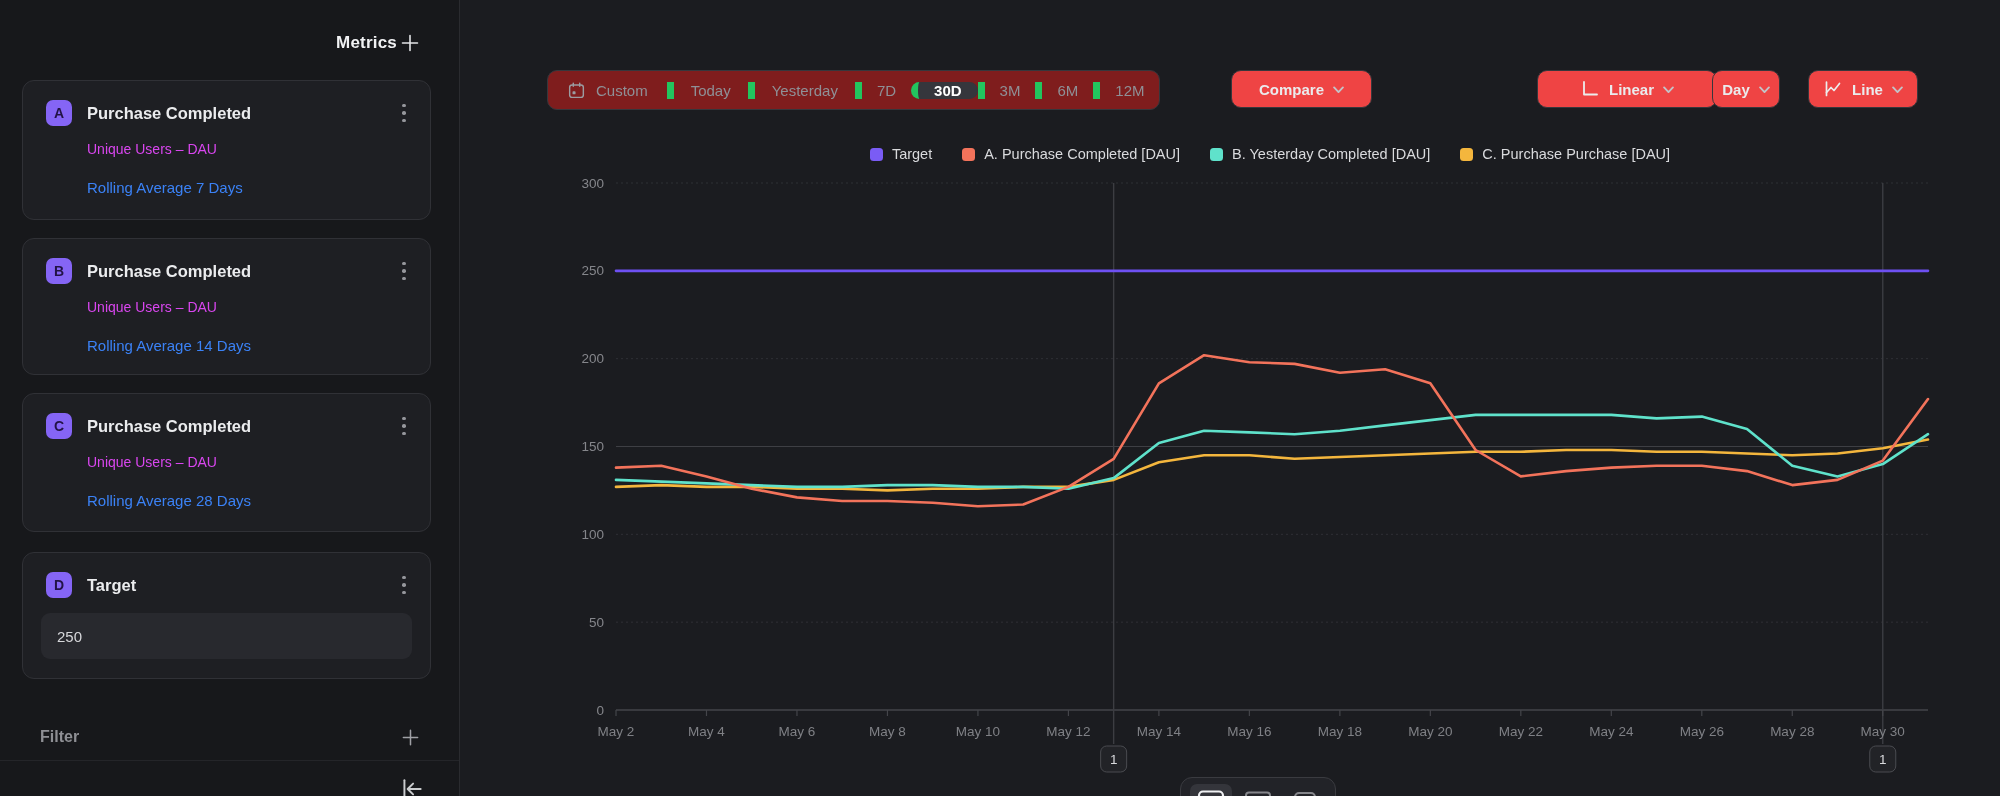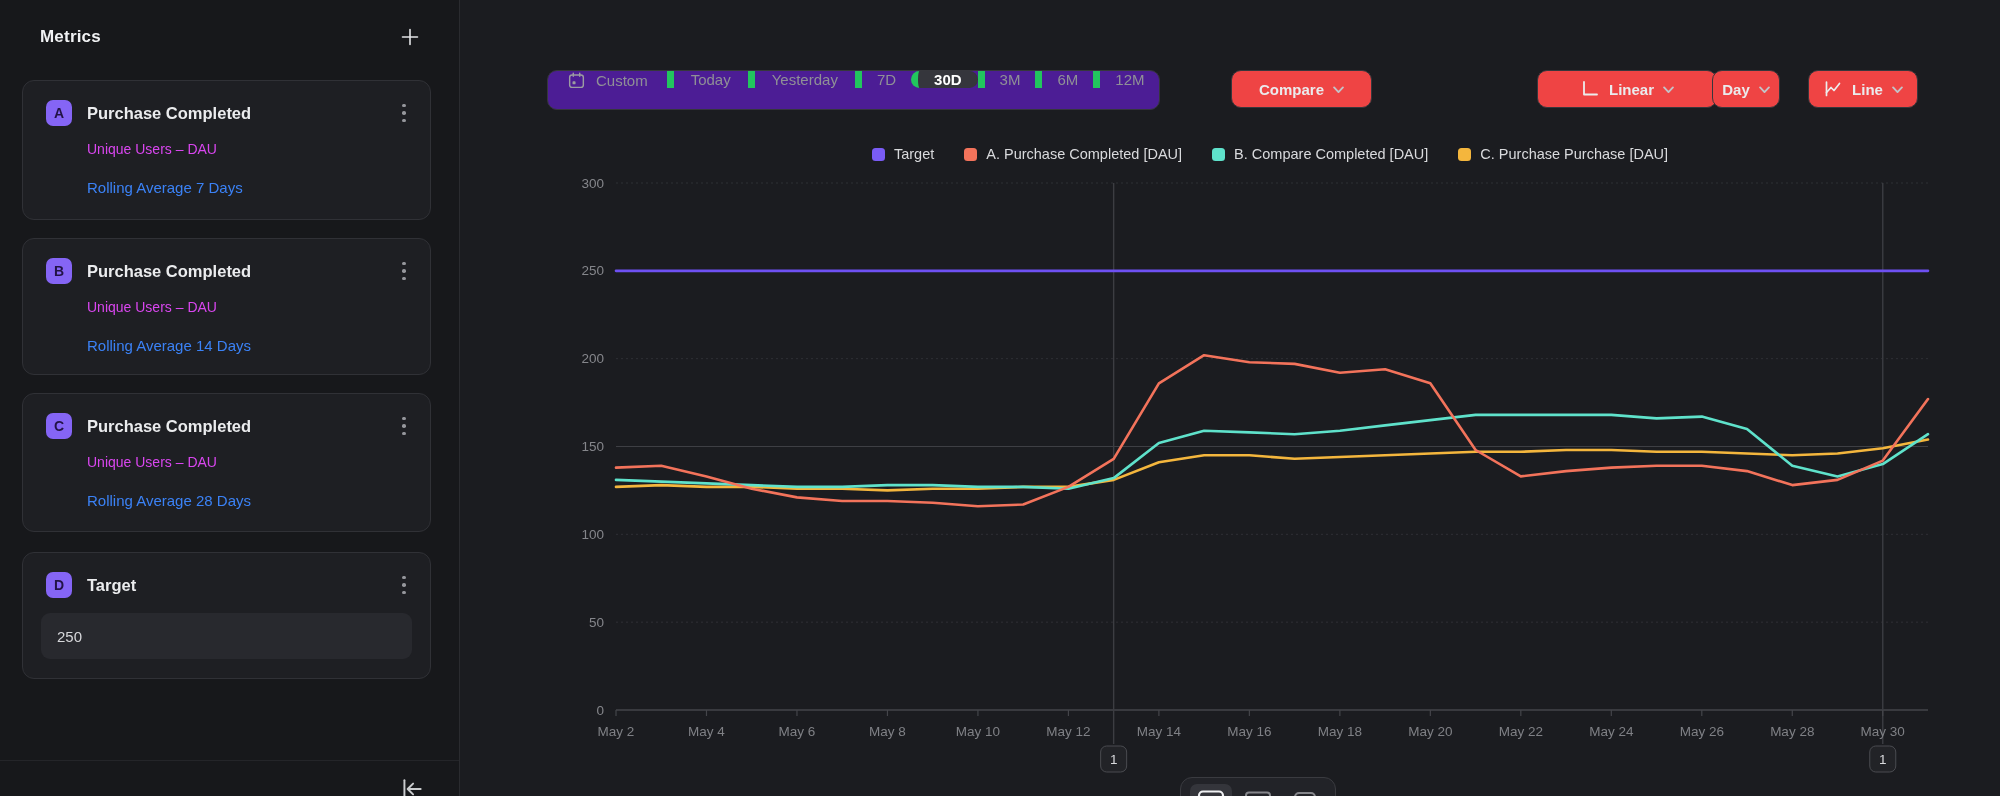--- a/index.html
+++ b/index.html
@@ -3,21 +3,21 @@
 <meta charset="utf-8">
 <style>
   html,body{margin:0;padding:0}
   body{
     width:2000px;height:796px;position:relative;overflow:hidden;
     background:#1b1c20;font-family:"Liberation Sans",sans-serif;
     -webkit-font-smoothing:antialiased;
   }
   
   .sidebar{position:absolute;left:0;top:0;width:459px;height:796px;background:#17181b;border-right:1px solid #2a2b2f}
-  .sb-header{position:absolute;left:40px;right:36px;top:24px;display:flex;align-items:center;justify-content:space-between}
+  .sb-header{position:absolute;left:40px;right:36px;top:30px;display:flex;align-items:center;justify-content:flex-end}
   .sb-title{font-size:17px;font-weight:700;color:#f1f2f4;letter-spacing:.2px}
   .plus-btn{width:26px;height:26px;display:flex;align-items:center;justify-content:center;color:#e3e4e7;cursor:pointer}
   .metric-card{position:absolute;left:22px;width:407px;background:#1e1f23;border:1px solid #303136;border-radius:12px}
   .card-a{top:80px;height:138px}
   .card-b{top:238px;height:135px}
   .card-c{top:393px;height:137px}
   .card-d{top:552px;height:125px}
   .badge{position:absolute;left:23px;top:19px;width:26px;height:26px;border-radius:7px;background:#8565f5;color:#221346;
          font-size:14px;font-weight:700;display:flex;align-items:center;justify-content:center}
   .card-title{position:absolute;left:64px;top:23px;font-size:16.5px;font-weight:700;color:#ebecee}
@@ -25,22 +25,22 @@
   .kebab i{width:3.5px;height:3.5px;border-radius:50%;background:#96979c;display:block}
   .card-line1{position:absolute;left:64px;top:60px;font-size:14px;color:#d946ef}
   .card-line2{position:absolute;left:64px;top:98px;font-size:15px;color:#3b82f6}
   .target-input{position:absolute;left:18px;right:18px;top:60px;height:46px;background:#28292e;border:none;border-radius:9px;
          color:#d6d7da;font-size:15px;padding:0 16px;font-family:"Liberation Sans",sans-serif;box-sizing:border-box}
   .sb-filter{position:absolute;left:40px;right:36px;top:724px;display:flex;align-items:center;justify-content:space-between}
   .filter-title{font-size:16px;font-weight:700;color:#8e8f94}
   .sb-divider{position:absolute;left:0;right:0;top:760px;height:1px;background:#242529}
   .collapse-btn{position:absolute;right:32px;top:776px;width:28px;height:28px;color:#caccce;cursor:pointer}
   
-  .ranges{position:absolute;left:547px;top:70px;height:38px;display:flex;align-items:flex-start;
-          border:1px solid #36373c;border-radius:10px;background:#4c1d95;overflow:hidden}
+  .ranges{position:absolute;left:547px;top:70px;height:38px;display:flex;align-items:center;
+          border:1px solid #36373c;border-radius:10px;background:#7f1d1d;overflow:hidden}
   .seg{display:flex;align-items:center;padding:0 17px;font-size:15px;color:#8f9096;cursor:pointer;white-space:nowrap}
   .seg + .seg{border-left:7px solid #22c55e}
   .seg.sel{background:#35363c;color:#ffffff;font-weight:700;border-radius:9px}
   .seg .cal{margin-right:10px;display:flex}
   .tb-btn{position:absolute;top:70px;height:38px;box-sizing:border-box;border:1px solid #36373c;border-radius:10px;background:#ef4444;
           display:flex;align-items:center;justify-content:center;gap:9px;color:#eaebed;font-size:15px;font-weight:700;cursor:pointer}
   .chev{display:flex;margin-top:1px}
   
   .legend{position:absolute;left:560px;top:146px;width:1420px;display:flex;justify-content:center;gap:30px;align-items:center}
   .lg-item{display:flex;align-items:center;gap:9px}
@@ -107,20 +107,28 @@
     <span class="badge">D</span>
     <span class="card-title">Target</span>
     <span class="kebab">
         <i></i>
         <i></i>
         <i></i>
       </span>
     <input class="target-input" type="text" value="250" style="">
   </div>
 
+  <div class="sb-filter">
+    <span class="filter-title">Filter</span>
+    <span class="plus-btn">
+      <svg width="19" height="19" viewBox="0 0 20 20">
+          <path d="M10 2.5V17.5M2.5 10H17.5" stroke="#9fa0a5" stroke-width="1.6" stroke-linecap="round"></path>
+        </svg>
+    </span>
+  </div>
   <div class="sb-divider"></div>
   <span class="collapse-btn">
     <svg width="26" height="26" viewBox="0 0 24 24">
       <path d="M5 4V20" stroke="#caccce" stroke-width="1.8" stroke-linecap="round"></path>
       <path d="M20 12H9M13 7l-5 5 5 5" stroke="#caccce" stroke-width="1.8" stroke-linecap="round" stroke-linejoin="round" fill="none"></path>
     </svg>
   </span>
 </div>
 
 <div class="ranges">
@@ -208,21 +216,21 @@
   <span class="lg-item">
     <span class="lg-swatch" style="background: rgb(122, 92, 245);"></span>
     <span class="lg-label">Target</span>
   </span>
   <span class="lg-item">
     <span class="lg-swatch" style="background: rgb(243, 115, 91);"></span>
     <span class="lg-label">A. Purchase Completed [DAU]</span>
   </span>
   <span class="lg-item">
     <span class="lg-swatch" style="background: rgb(95, 226, 203);"></span>
-    <span class="lg-label">B. Compare Completed [DAU]</span>
+    <span class="lg-label">B. Yesterday Completed [DAU]</span>
   </span>
   <span class="lg-item">
     <span class="lg-swatch" style="background: rgb(244, 182, 61);"></span>
     <span class="lg-label">C. Purchase Purchase [DAU]</span>
   </span>
 </div>
 
 <div class="chart-wrap">
   <svg id="chart" width="1420" height="626" viewBox="0 0 1420 626">
       <line x1="56" y1="540" x2="1368" y2="540" stroke="#44454a" stroke-width="1.4"></line>

